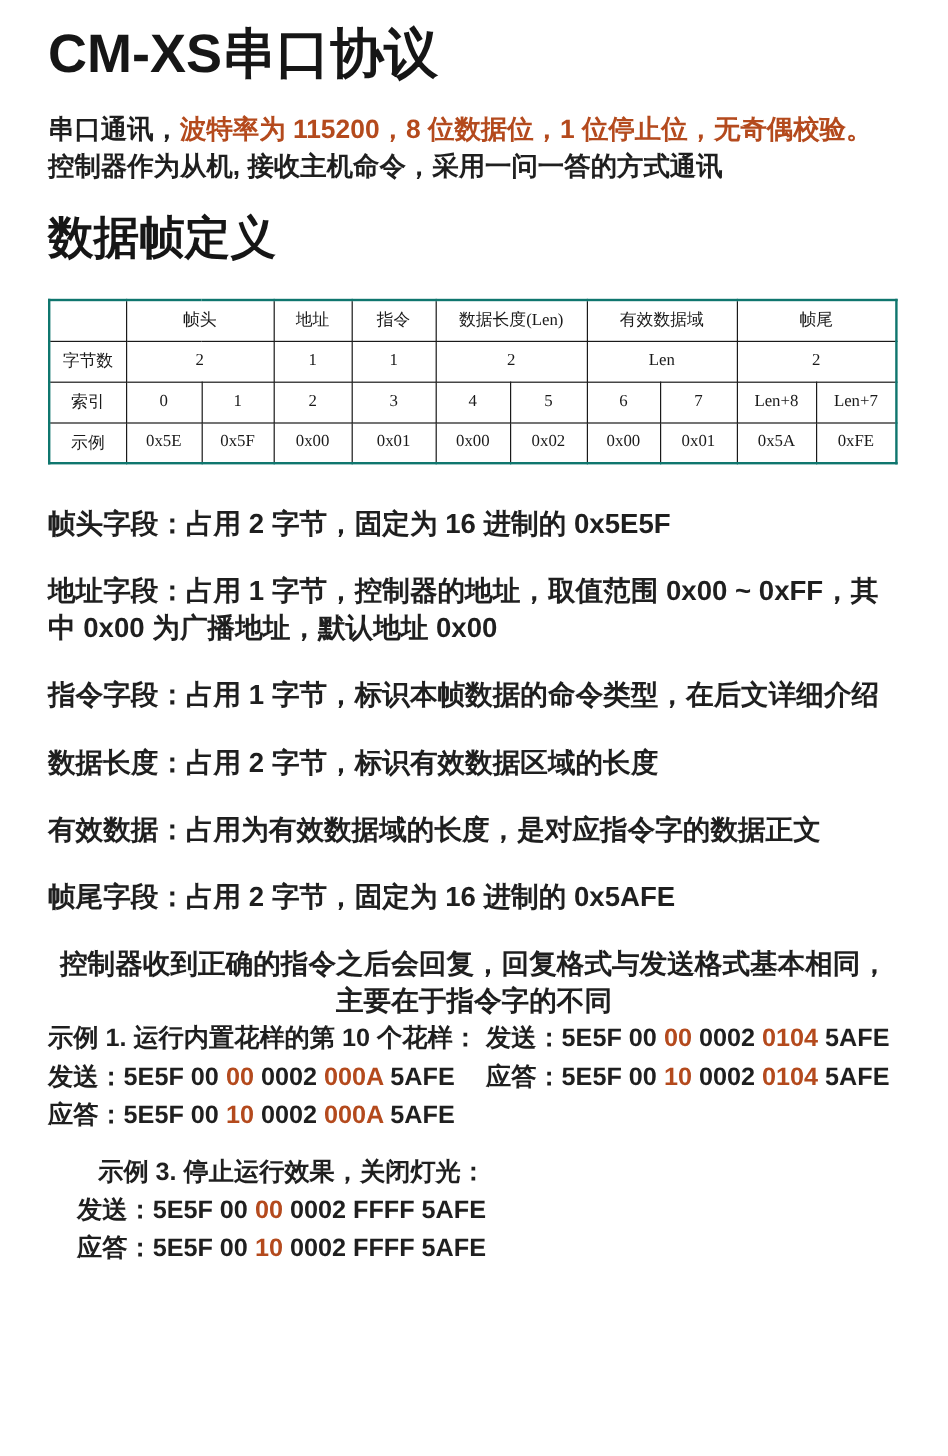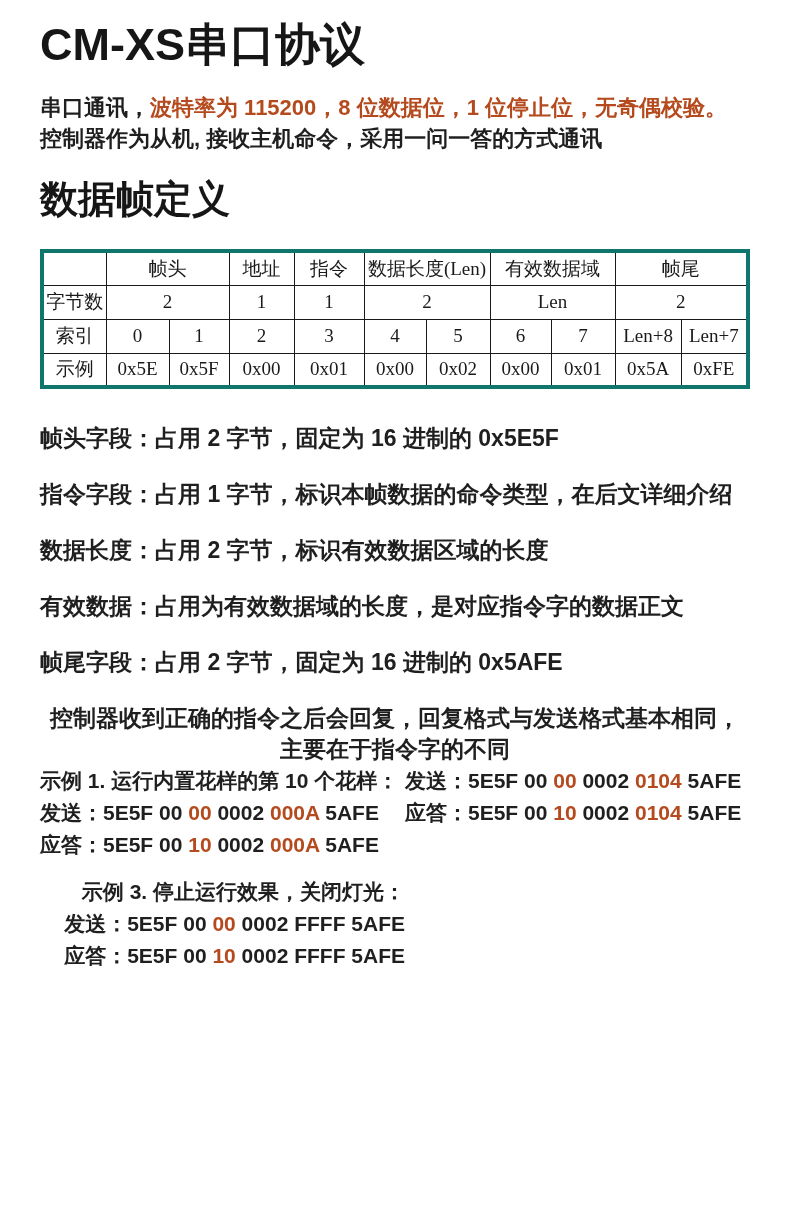--- a/index.html
+++ b/index.html
@@ -41,24 +41,24 @@
     margin-top: 60px;
     font-size: 41px;
     margin-bottom: 30px;
   }
 
   table.frame {
     border-collapse: collapse;
     width: 706px;
     table-layout: fixed;
     font-family: "Liberation Serif", "DejaVu Serif", serif;
-    font-size: 19px;
+    font-size: 14px;
     font-weight: 400;
     color: #1a1a1a;
-    border: 4px solid #0f766e;
+    border: 2px solid #0f766e;
     margin: 0 0 34px 0;
   }
   table.frame td {
     border: 1px solid #1a1a1a;
     text-align: center;
     vertical-align: middle;
     height: 34px;
     padding: 0 2px;
     overflow: hidden;
     white-space: nowrap;
@@ -153,20 +153,21 @@
         <td>0x00</td>
         <td>0x01</td>
         <td>0x5A</td>
         <td>0xFE</td>
       </tr>
     </tbody>
   </table>
 
   <div class="paras">
     <p>帧头字段：占用 2 字节，固定为 16 进制的 0x5E5F</p>
+    <p>地址字段：占用 1 字节，控制器的地址，取值范围 0x00 ~ 0xFF，其中 0x00 为广播地址，默认地址 0x00</p>
     <p>指令字段：占用 1 字节，标识本帧数据的命令类型，在后文详细介绍</p>
     <p>数据长度：占用 2 字节，标识有效数据区域的长度</p>
     <p>有效数据：占用为有效数据域的长度，是对应指令字的数据正文</p>
     <p>帧尾字段：占用 2 字节，固定为 16 进制的 0x5AFE</p>
     <p>控制器收到正确的指令之后会回复，回复格式与发送格式基本相同，主要在于指令字的不同</p>
   </div>
 
 
   <div class="ex-grid">
 

